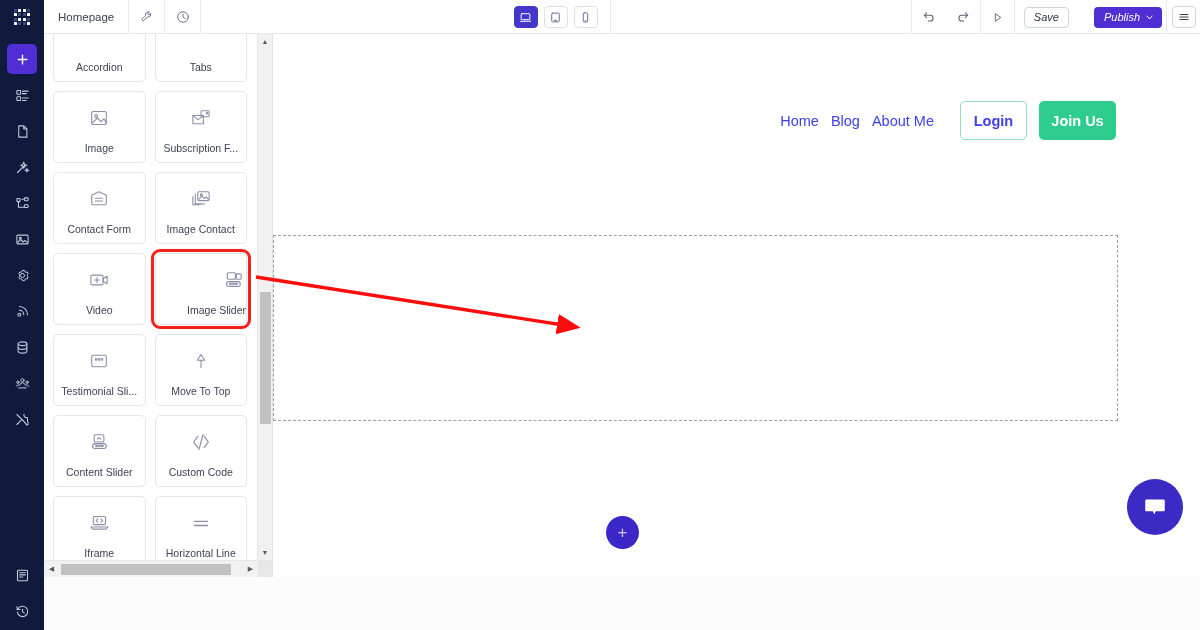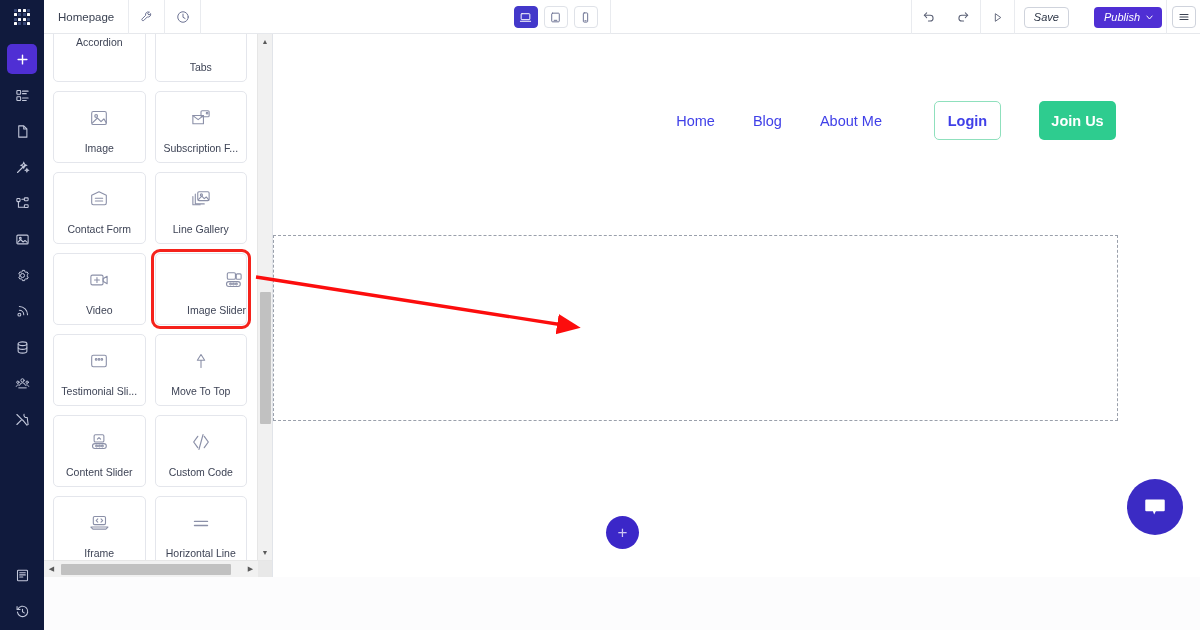--- a/index.html
+++ b/index.html
@@ -110,21 +110,21 @@
   .hsb .thumb { position: absolute; left: 17px; top: 3px; width: 170px; height: 11px; background: #c1c1c1; border-radius: 1px; }
   .hsb .corner { position: absolute; right: 0; top: 0; width: 15px; height: 16px; background: #e8e8e8; }
 
   
   .canvas {
     position: absolute; left: 273px; top: 34px; width: 927px; height: 543px;
     background: #ffffff; overflow: hidden; z-index: 10;
   }
   .site-nav {
     position: absolute; right: 84px; top: 67px;
-    display: flex; align-items: center; gap: 38px;
+    display: flex; align-items: center; gap: 12px;
   }
   .nav-link { font-size: 14.5px; color: #4040e8; }
   .btn-login {
     margin-left: 14px; width: 67px; height: 39px; border: 1px solid #8fe0bd; border-radius: 5px;
     background: #fff; color: #4040e8; font-size: 14.5px; font-weight: bold;
     display: flex; align-items: center; justify-content: center;
   }
   .btn-join {
     width: 77px; height: 39px; border-radius: 5px; background: #2ecc8f;
     color: #fff; font-size: 14.5px; font-weight: bold;
@@ -361,21 +361,21 @@
         <path d="M4.5 8.5A8.3 8.3 0 1 1 3.9 13"></path>
           <path d="M3.3 4v4.8h4.8"></path>
           <path d="M12 8.5v4l2.8 1.7"></path>
       </svg>
     </div>
   </div>
 
   <div class="panel">
     <div class="panel-scroll">
       <div class="wgrid" id="wgrid">
-          <div class="wcard" style="height: 72px; justify-content: center;">
+          <div class="wcard" style="height: 72px;">
             <div class="wlabel">Accordion</div>
           </div>
           <div class="wcard" style="height: 72px;">
             <div class="wlabel">Tabs</div>
           </div>
           <div class="wcard">
             <div class="wico">
               <svg width="26" height="24" viewBox="0 0 32 28" fill="none" stroke="#8b90a8" stroke-width="1.35" stroke-linecap="round" stroke-linejoin="round">
                 <rect x="7" y="6" width="18" height="16" rx="2"></rect>
                 <circle cx="12.5" cy="11.5" r="1.7"></circle>
@@ -407,21 +407,21 @@
           <div class="wcard">
             <div class="wico">
               <svg width="26" height="24" viewBox="0 0 32 28" fill="none" stroke="#8b90a8" stroke-width="1.35" stroke-linecap="round" stroke-linejoin="round">
                 <rect x="12" y="5" width="14" height="11" rx="1.6"></rect>
                 <circle cx="16.5" cy="9" r="1.3"></circle>
                 <path d="M13 14.5l4-4 3 3 2.5-2 3 3.5"></path>
                 <path d="M9 8v12h11"></path>
                 <path d="M6 11v10h9"></path>
               </svg>
             </div>
-            <div class="wlabel">Line Gallery</div>
+            <div class="wlabel">Image Contact</div>
           </div>
           <div class="wcard">
             <div class="wico">
               <svg width="26" height="24" viewBox="0 0 32 28" fill="none" stroke="#8b90a8" stroke-width="1.35" stroke-linecap="round" stroke-linejoin="round">
                 <rect x="6" y="8" width="15" height="12" rx="2"></rect>
                 <path d="M21 12.5l5-3v9l-5-3z"></path>
                 <path d="M13.5 11v6M10.5 14h6"></path>
               </svg>
             </div>
             <div class="wlabel">Video</div>

